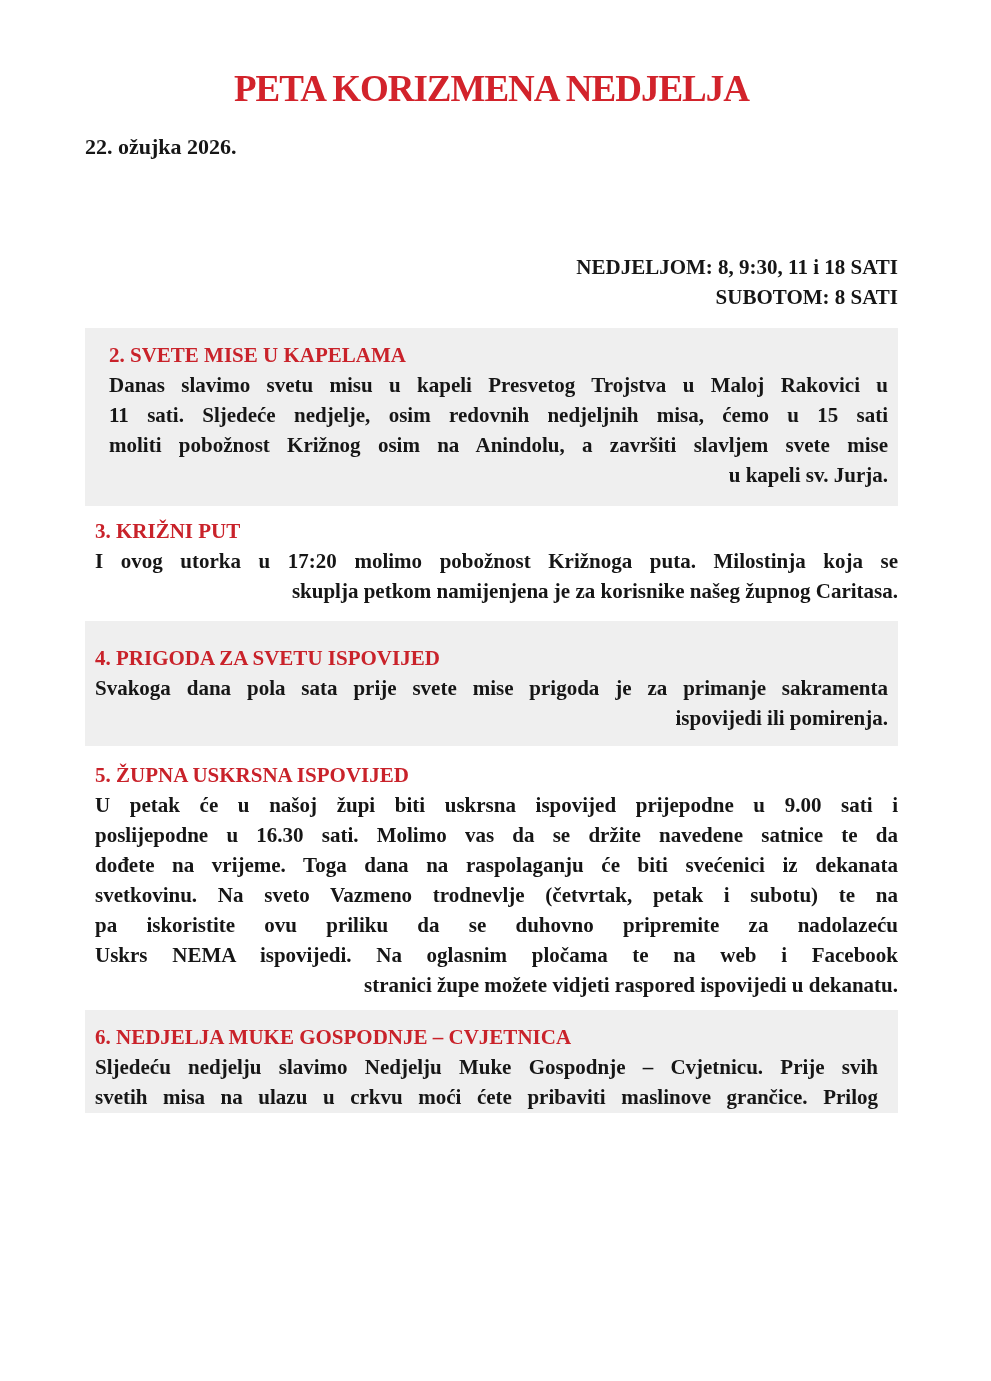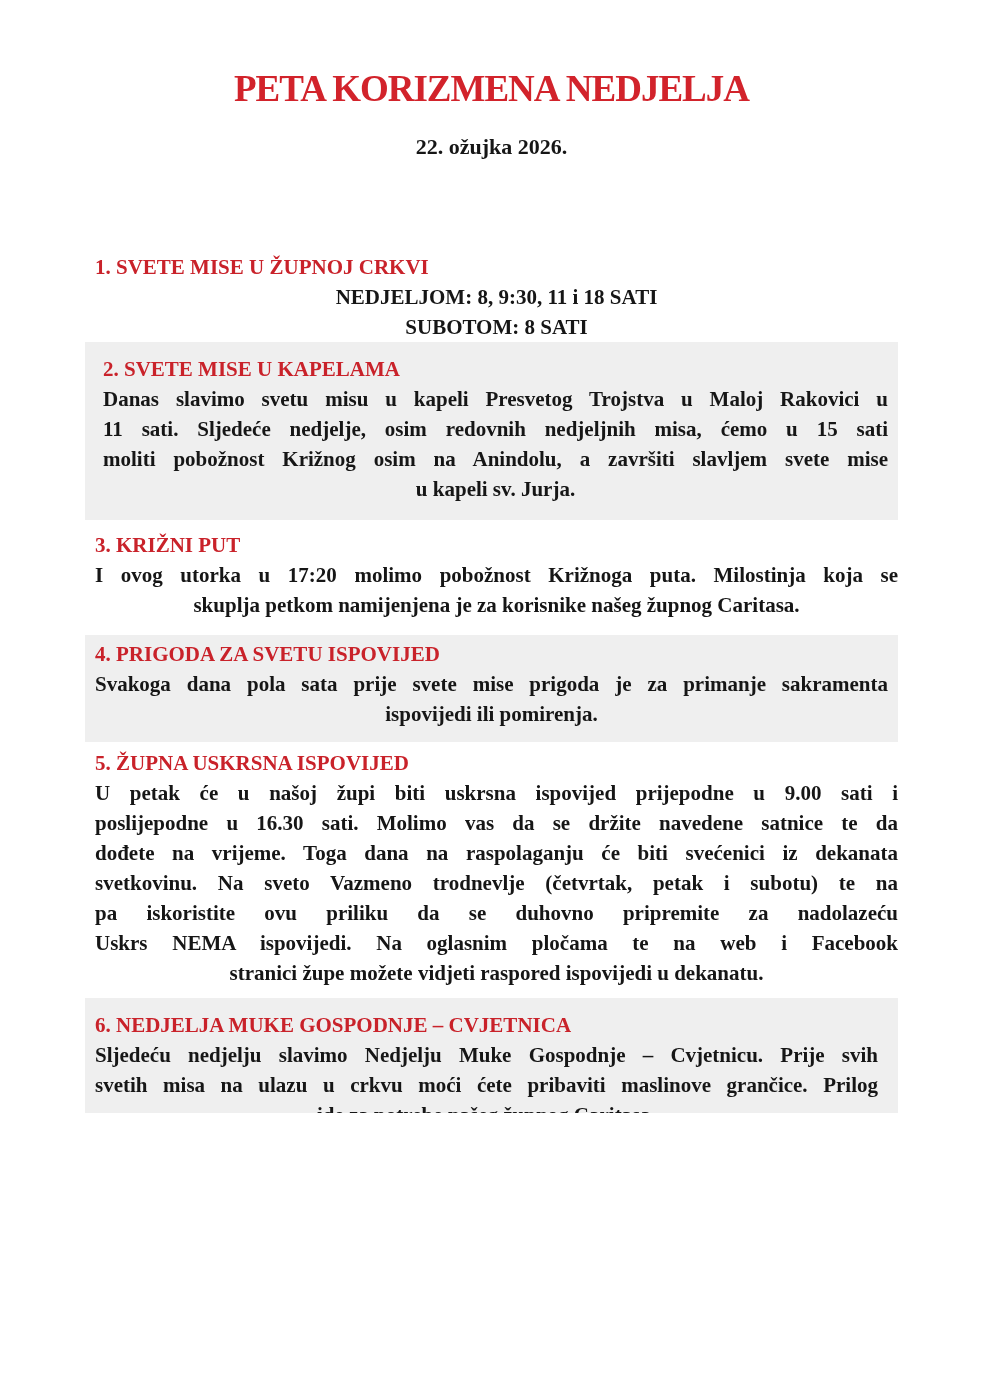--- a/index.html
+++ b/index.html
@@ -25,65 +25,64 @@
     line-height: 37px;
     letter-spacing: -1px;
     text-align: center;
     color: var(--title_red, #d2232b);
     font-weight: bold;
   }
   .date {
     font-size: 22px;
     line-height: 30px;
     margin-top: 25px;
-    text-align: center;
+    text-align: left;
   }
   .section {
     font-size: 21px;
     line-height: 30px;
     box-sizing: border-box;
   }
   .sec-heading {
     color: var(--heading_red, #c9222a);
   }
   .highlight {
     background: var(--section_bg, #efefef);
   }
   .plain {
     margin-left: 10px;
     margin-right: 0;
   }
   .s1 { margin-top: 90px; }
-  .s2 { margin-top: 0; padding: 12px 10px 16px 18px; }
+  .s2 { margin-top: 16px; padding: 12px 10px 16px 24px; }
   .s3 { margin-top: 10px; }
-  .s4 { margin-top: 15px; padding: 4px 10px 13px 10px; }
-  .s5 { margin-top: 6px; }
+  .s4 { margin-top: 15px; padding: 22px 10px 13px 10px; }
+  .s5 { margin-top: 14px; }
   .s6 { margin-top: 10px; padding: 12px 20px 132px 10px; }
   
   .jl {
     text-align: justify;
     text-align-last: justify;
   }
   
   .ll {
-    text-align: center;
+    text-align: right;
     font-family: Liberation Serif, serif;
   }
 </style>
 </head>
 <body>
 
 <div class="page">
 
   <h1 class="title">PETA KORIZMENA NEDJELJA</h1>
 
   <div class="date">22. ožujka 2026.</div>
 
   <section class="section s1 plain">
-    <div class="sec-heading">1. SVETE MISE U ŽUPNOJ CRKVI</div>
     <div class="ll">NEDJELJOM: 8, 9:30, 11 i 18 SATI</div>
     <div class="ll">SUBOTOM: 8 SATI</div>
   </section>
 
   <section class="section s2 highlight">
     <div class="sec-heading">2. SVETE MISE U KAPELAMA</div>
     <div class="jl">Danas slavimo svetu misu u kapeli Presvetog Trojstva u Maloj Rakovici u</div>
     <div class="jl">11 sati. Sljedeće nedjelje, osim redovnih nedjeljnih misa, ćemo u 15 sati</div>
     <div class="jl">moliti pobožnost Križnog osim na Anindolu, a završiti slavljem svete mise</div>
     <div class="ll">u kapeli sv. Jurja.</div>

